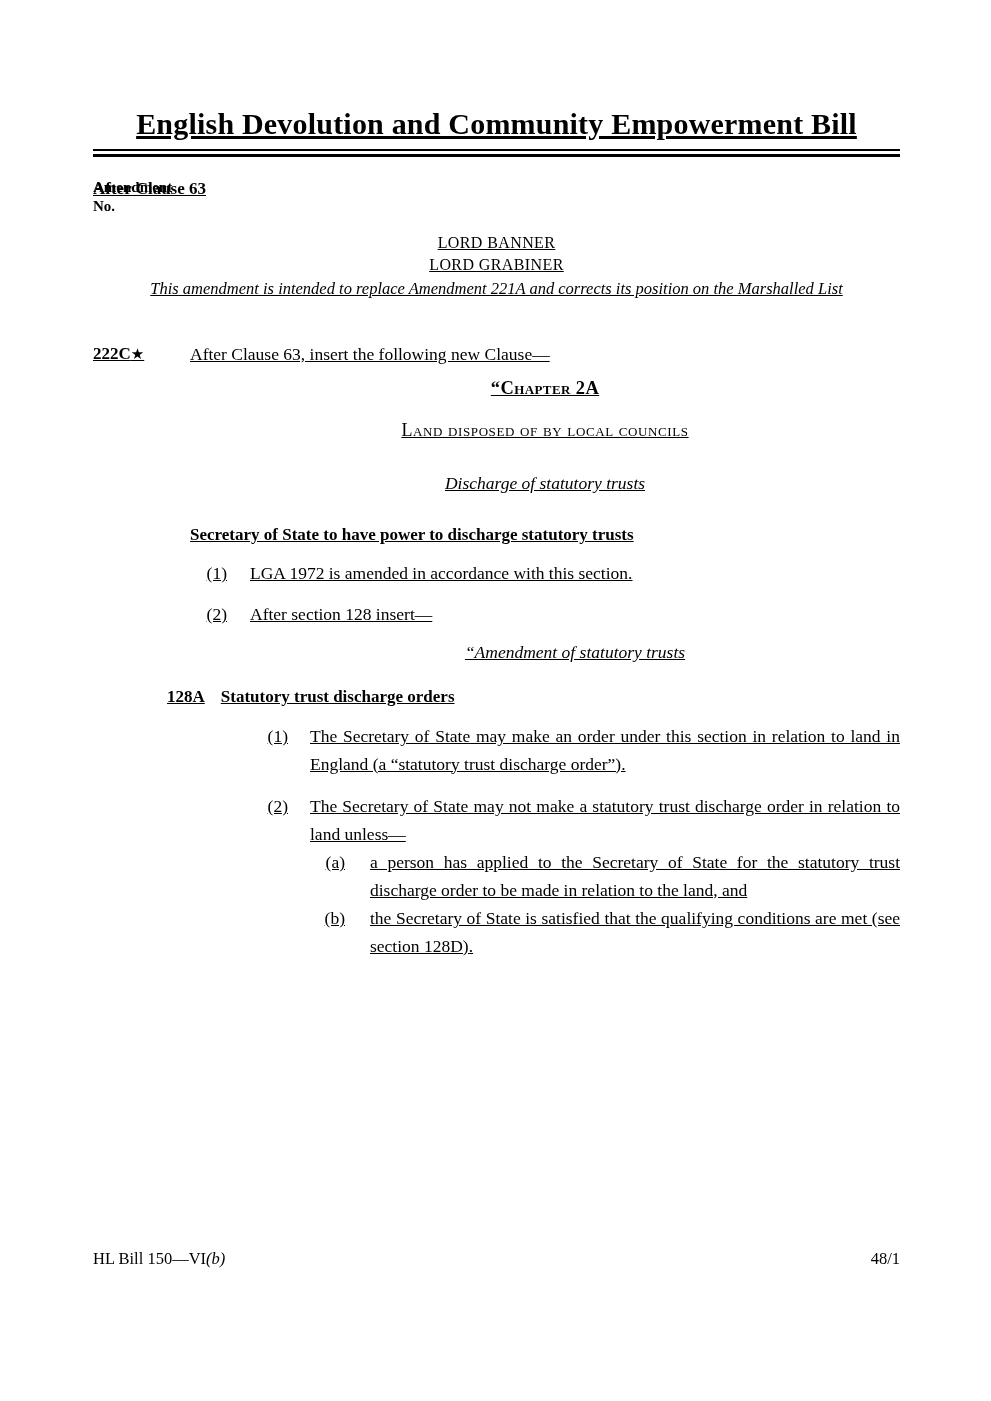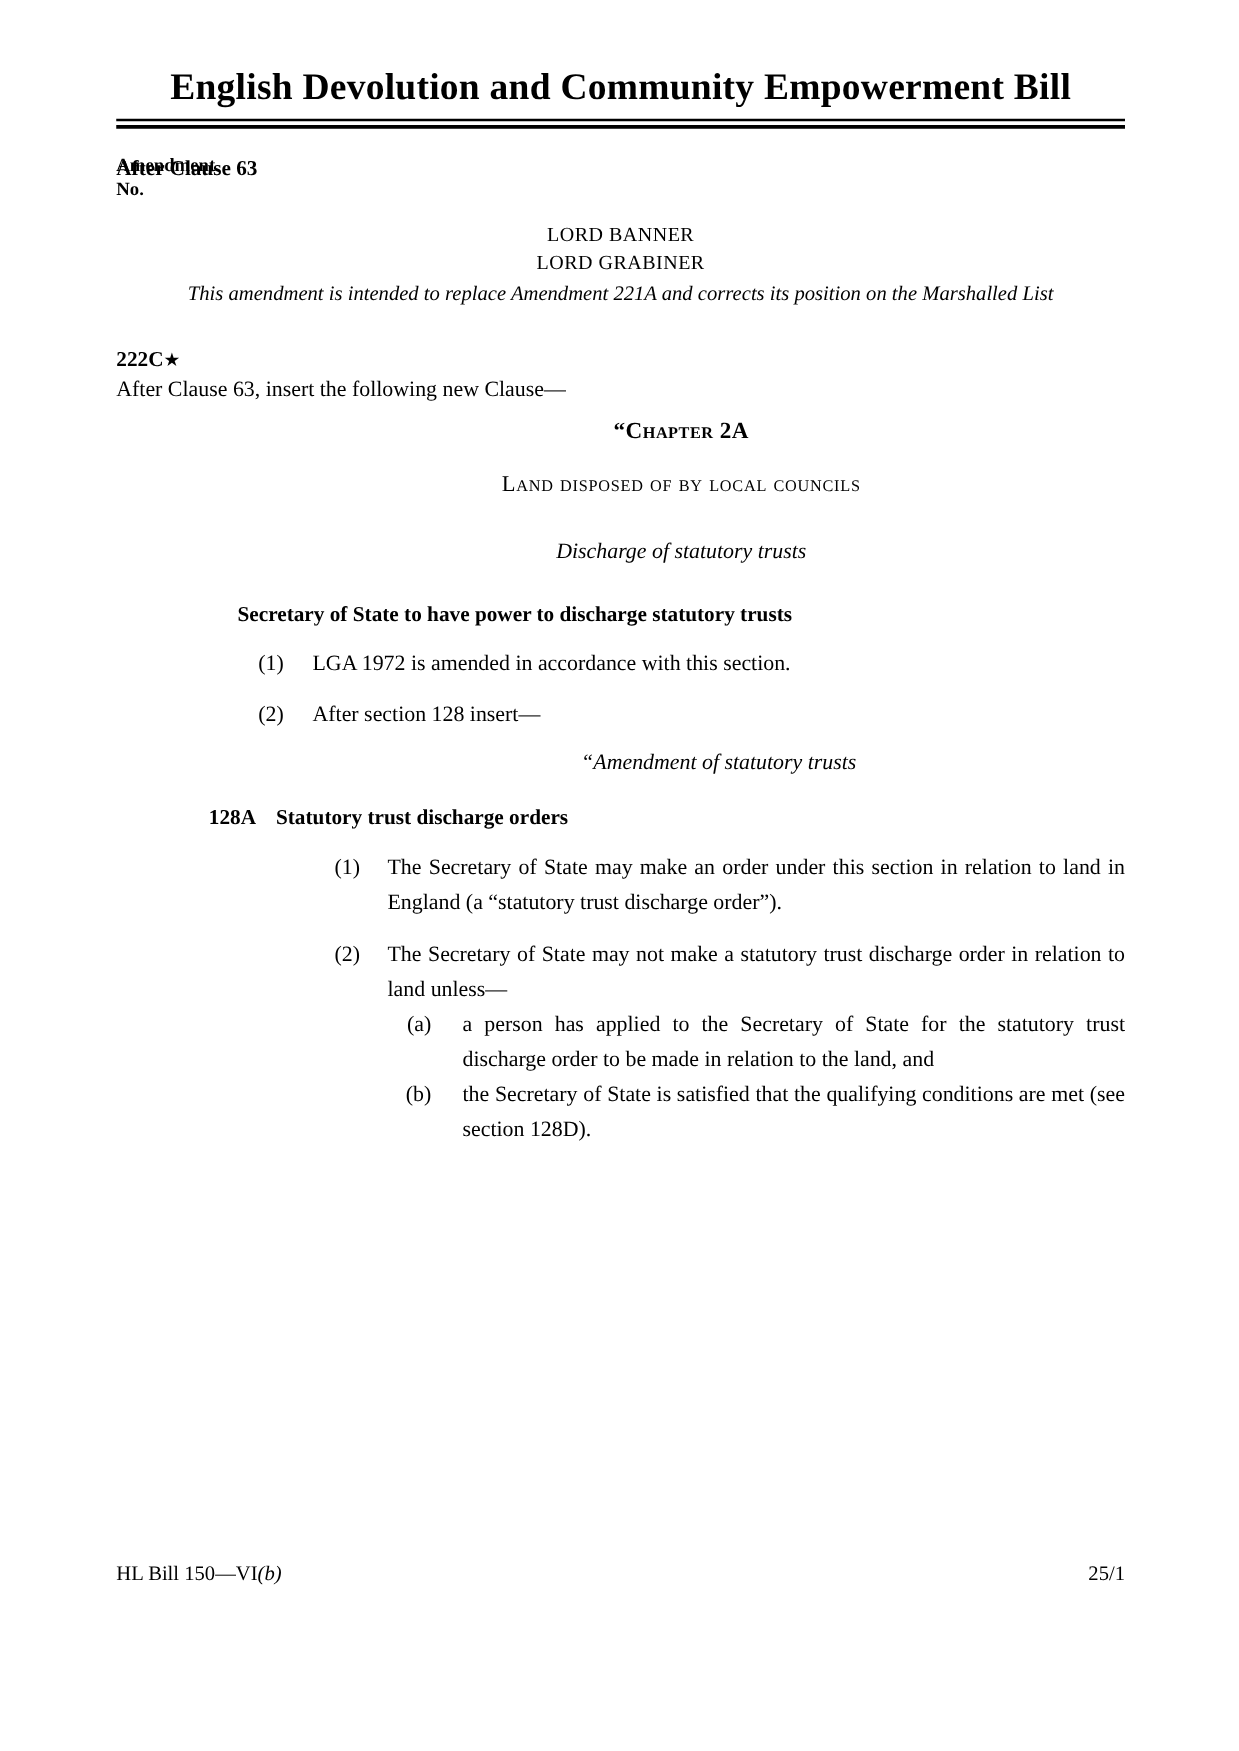--- a/index.html
+++ b/index.html
@@ -8,22 +8,23 @@
     background: #ffffff;
   }
   .page {
     position: relative;
     width: 991px;
     height: 1401px;
     background: #ffffff;
     color: #000000;
     font-family: "Liberation Serif", "DejaVu Serif", serif;
     box-sizing: border-box;
-    padding: 52px 91px 0 93px;
+    padding: 106px 91px 0 93px;
     overflow: hidden;
+    text-decoration: underline;
   }
   
   .bill-title {
     margin: 0;
     text-align: center;
     font-size: 30px;
     font-weight: bold;
     letter-spacing: 0.2px;
     line-height: 36px;
   }
@@ -84,25 +85,24 @@
   }
   .member-note {
     margin-top: 2px;
     text-align: center;
     font-style: italic;
     font-size: 16.5px;
     line-height: 21px;
   }
   
   .amendment-lead {
-    margin-top: 32px;
-    display: flex;
-    font-size: 17.5px;
-    line-height: 22px;
-    flex-direction: column;
+    margin-top: 44px;
+    display: flex;
+    font-size: 17.5px;
+    line-height: 22px;
   }
   .amd-num {
     width: 97px;
     flex-shrink: 0;
     font-weight: bold;
     font-size: 17px;
   }
   .amd-num .star { font-weight: normal; font-size: 15px; }
   .lead-text { flex: 1; }
 
@@ -259,16 +259,16 @@
       </div>
       <div class="para">
         <span class="pnum">(b)</span>
         <span class="ptxt">the Secretary of State is satisfied that the qualifying conditions are met (see section 128D).</span>
       </div>
     </span>
   </div>
 
   <div class="footer">
     <span><span>HL Bill 150—VI</span><span class="italic">(b)</span></span>
-    <span>25/1</span>
+    <span>48/1</span>
   </div>
 
 </div>
 
 </body></html>

